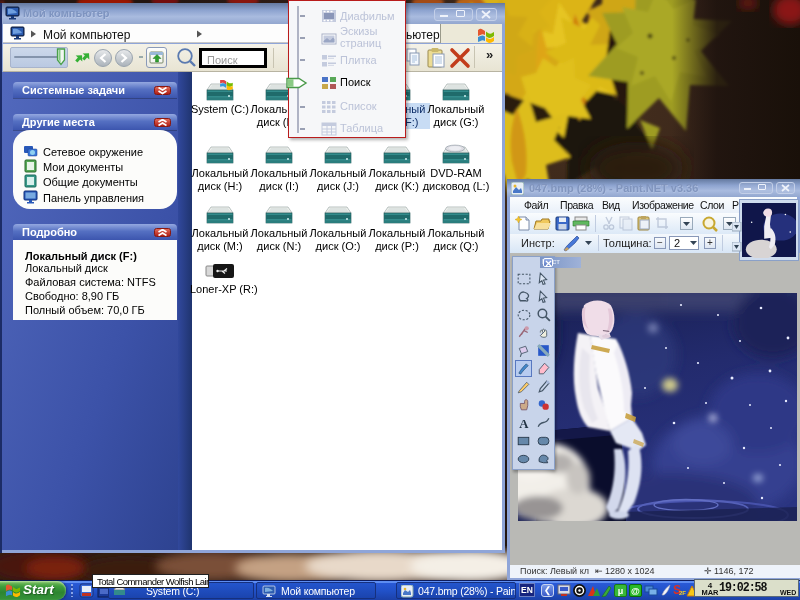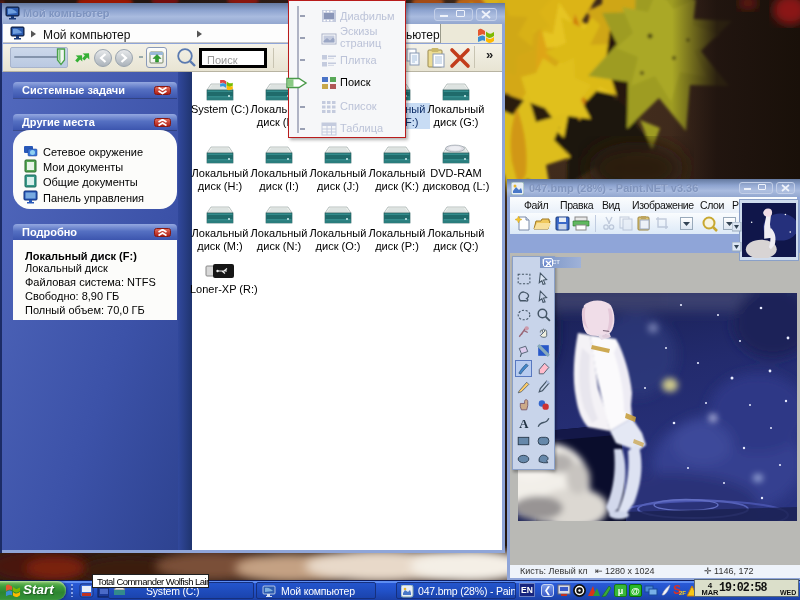--- a/index.html
+++ b/index.html
@@ -506,20 +506,39 @@
       </svg>
   <svg class="abs" style="left:191px;top:2px" width="18" height="18">
         <circle cx="8" cy="8" r="5.5" fill="#f8f4e0" stroke="#c8a830" stroke-width="2"></circle>
         <path d="M12 12 L16 16" stroke="#c8a830" stroke-width="2.5"></path>
       </svg>
   <div class="abs" style="left:213px;top:4px;width:13px;height:13px;border:1px solid #9ab;background:linear-gradient(#fff,#dce6f2)"></div>
   <svg class="abs" style="left:216px;top:9px" width="8" height="5">
         <path d="M0 0 L7 0 L3.5 4 Z" fill="#345"></path>
       </svg>
  </div>
+ <div class="tbar2">
+      <span style="position:absolute;left:11px;top:3px;">Инстр:</span>
+      <span style="position:absolute;left:93px;top:3px;">Толщина:</span>
+  <svg class="abs" style="left:52px;top:1px" width="20" height="17">
+        <path d="M2 15 C4 11 8 8 12 4 L15 1 L17 3 L13 8 C10 11 7 13 4 16 Z" fill="#4878d8" stroke="#1a3a88" stroke-width=".6"></path>
+        <path d="M2 15 L5 12 L7 14 L4 16 Z" fill="#c8a060"></path>
+      </svg>
+  <svg class="abs" style="left:75px;top:7px" width="8" height="5">
+        <path d="M0 0 L7 0 L3.5 4 Z" fill="#345"></path>
+      </svg>
+  <div class="abs" style="left:88px;top:1px;width:1px;height:16px;background:#c0cce0"></div>
+  <div class="abs" style="left:144px;top:3px;width:12px;height:12px;border:1px solid #8898b8;background:linear-gradient(#f8fafc,#dde6f2);font-size:10px;line-height:10px;text-align:center;color:#333;">−</div>
+  <div class="abs" style="left:159px;top:2px;width:30px;height:14px;border:1px solid #8898b8;background:#fff;font-size:11px;padding-left:4px;line-height:13px;color:#111;">2</div>
+  <svg class="abs" style="left:180px;top:7px" width="8" height="5">
+        <path d="M0 0 L7 0 L3.5 4 Z" fill="#345"></path>
+      </svg>
+  <div class="abs" style="left:194px;top:3px;width:12px;height:12px;border:1px solid #8898b8;background:linear-gradient(#f8fafc,#dde6f2);font-size:10px;line-height:10px;text-align:center;color:#333;">+</div>
+  <div class="abs" style="left:212px;top:1px;width:1px;height:16px;background:#c0cce0"></div>
+ </div>
  <div class="canvas"></div>
 
  <svg class="abs" style="left:11px;top:114px" width="279" height="228" viewBox="0 0 279 228">
   <defs>
    <linearGradient id="nbg" x1="0" y1="0" x2="0.25" y2="1">
     <stop offset="0" stop-color="#181f52"></stop>
           <stop offset="0.45" stop-color="#232b6e"></stop>
           <stop offset="1" stop-color="#2a3480"></stop>
    </linearGradient>
    <filter id="nb6">
@@ -711,21 +730,21 @@
  </div>
  <svg class="abs" style="left:225px;top:43px" width="10" height="10">
       <rect width="9" height="9" fill="#dce6f4" stroke="#9ab"></rect>
       <path d="M2 3 L7 3 L4.5 7 Z" fill="#345"></path>
     </svg>
  <svg class="abs" style="left:225px;top:63px" width="10" height="10">
       <rect width="9" height="9" fill="#dce6f4" stroke="#9ab"></rect>
       <path d="M2 3 L7 3 L4.5 7 Z" fill="#345"></path>
     </svg>
  <div class="status">
-      <span style="position:absolute;left:10px;top:1px;">Кисть: Левый кл</span>
+      <span style="position:absolute;left:10px;top:1px;">Поиск: Левый кл</span>
       <span style="position:absolute;left:85px;top:1px;">⇤ 1280 x 1024</span>
       <span style="position:absolute;left:194px;top:1px;">✛ 1146, 172</span>
     </div>
 </div>
 
 <div id="menu">
  <div class="abs" style="left:8px;top:5px;width:1.5px;height:127px;background:#b0b4c4;"></div>
  <div class="abs" style="left:11px;top:14px;width:5px;height:1.5px;background:#9aa0b4;"></div>
  <div class="abs" style="left:11px;top:36px;width:5px;height:1.5px;background:#9aa0b4;"></div>
  <div class="abs" style="left:11px;top:58px;width:5px;height:1.5px;background:#9aa0b4;"></div>

